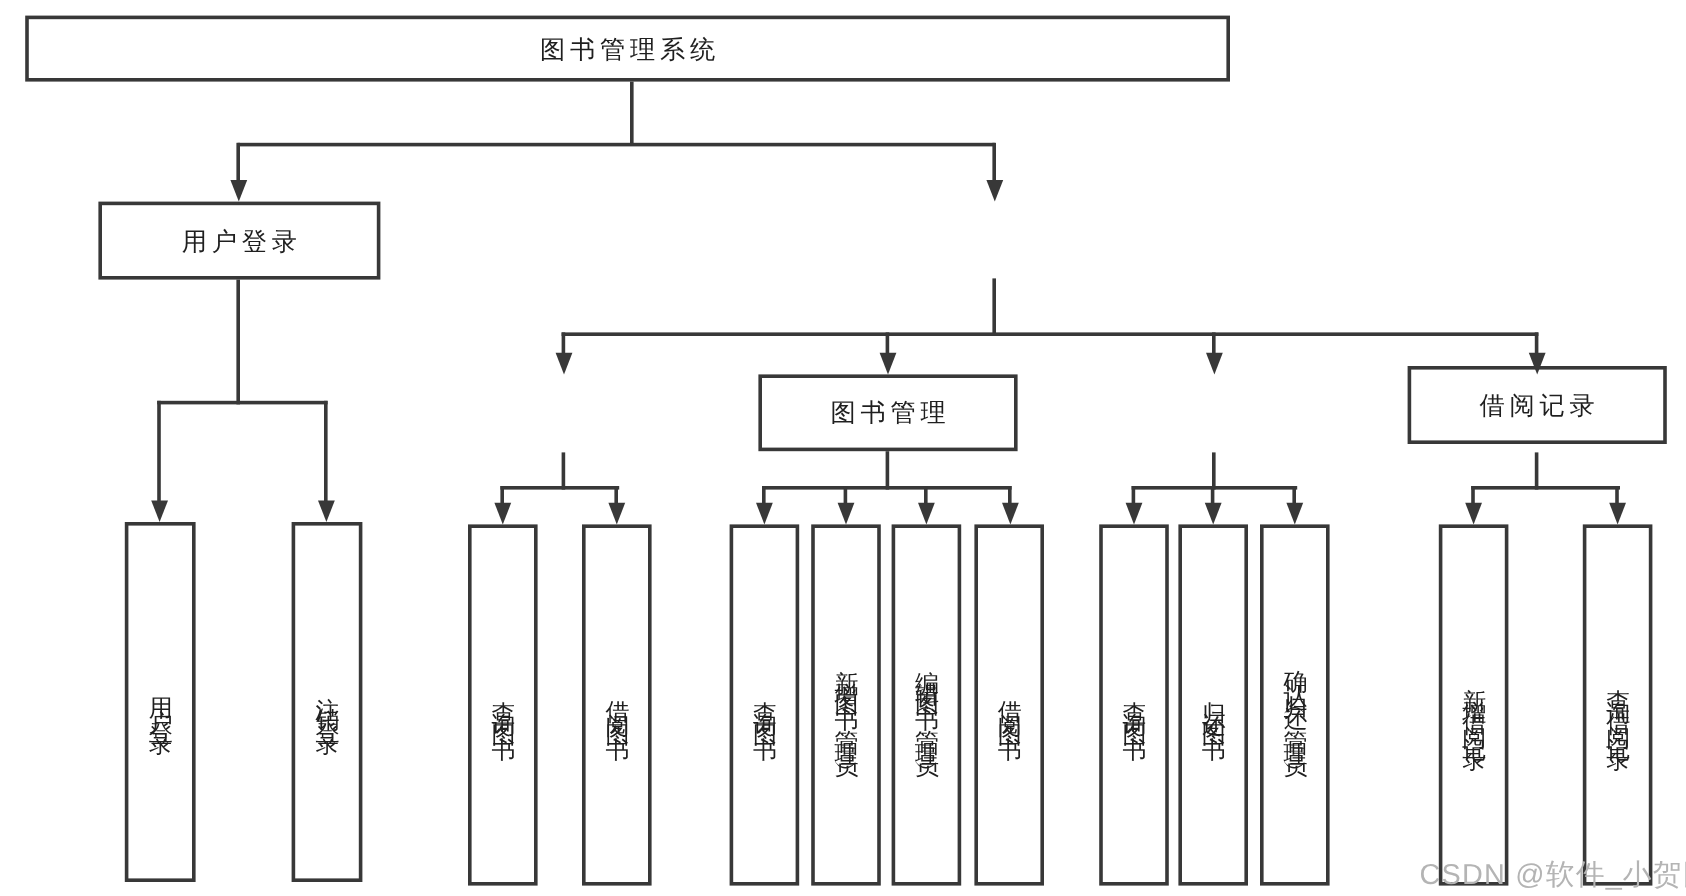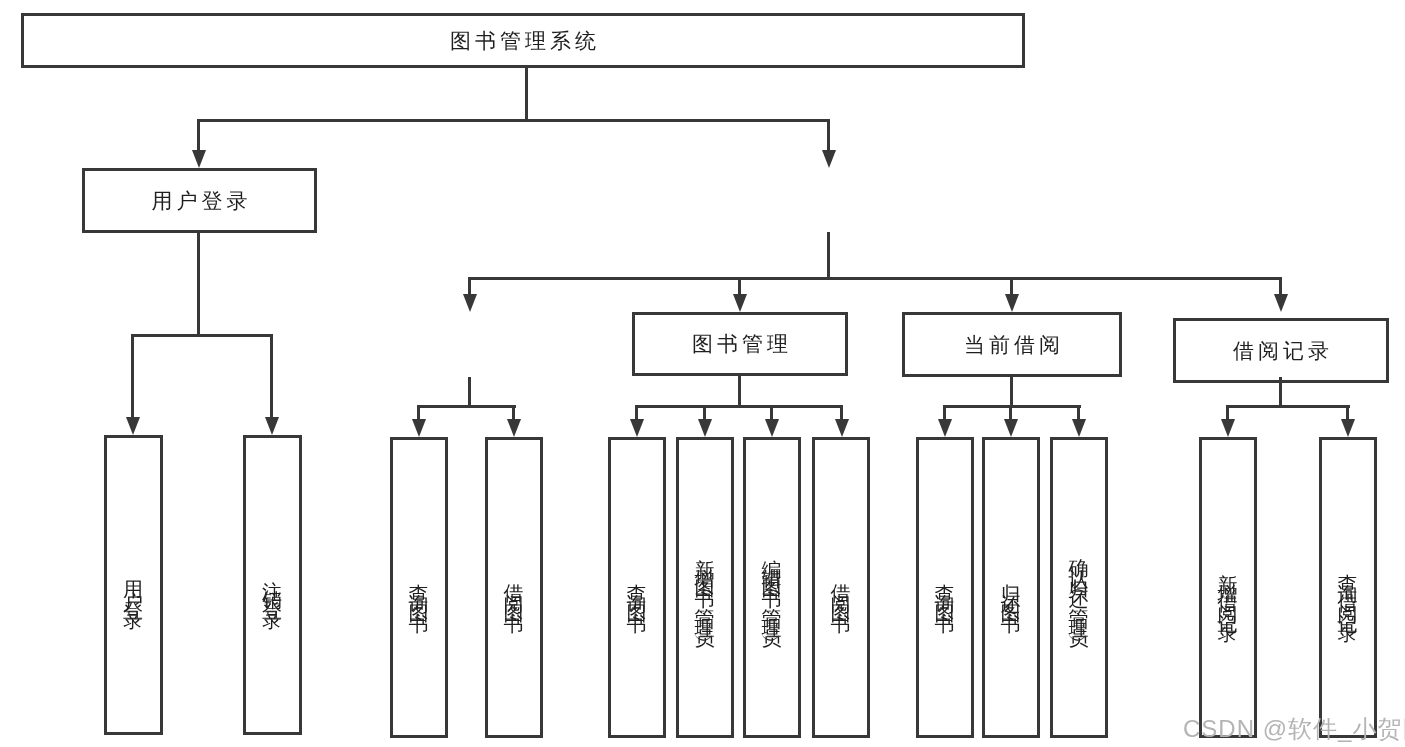--- a/index.html
+++ b/index.html
@@ -44,25 +44,22 @@
   <div class="box hbox" style="left:82px;top:168px;width:235px;height:65px">
     <span>用户登录</span>
   </div>
 
 
 
   <div class="box hbox" style="left:632px;top:312px;width:216px;height:64px">
     <span>图书管理</span>
   </div>
 
-  <div class="box hbox" style="left:902px;top:312px;width:220px;height:65px">
-    <span>当前借阅</span>
-  </div>
 
-  <div class="box hbox" style="left:1173px;top:318px;width:216px;height:65px">
+  <div class="box hbox" style="left:1173px;top:305px;width:216px;height:65px">
     <span>借阅记录</span>
   </div>
 
   <div class="box" style="left:104px;top:435px;width:59px;height:300px">
     <span class="vbox-text">用户登录</span>
   </div>
   <div class="box" style="left:243px;top:435px;width:59px;height:300px">
     <span class="vbox-text">注销登录</span>
   </div>
 

